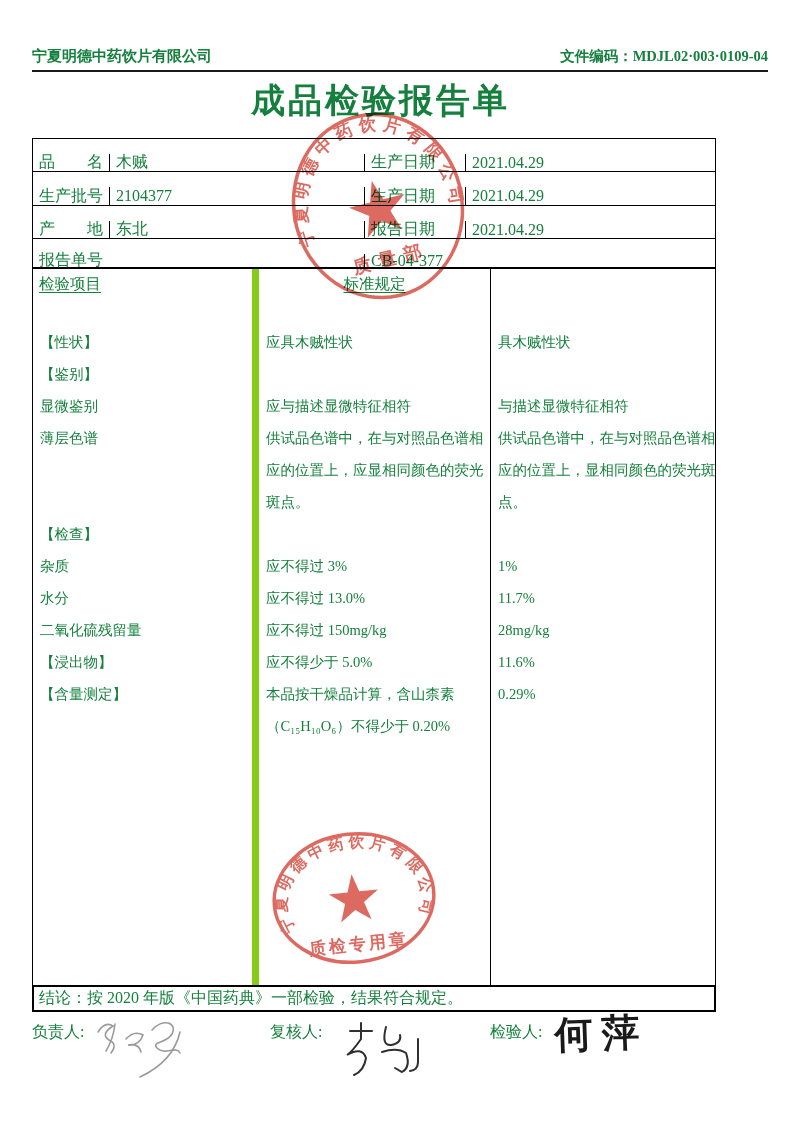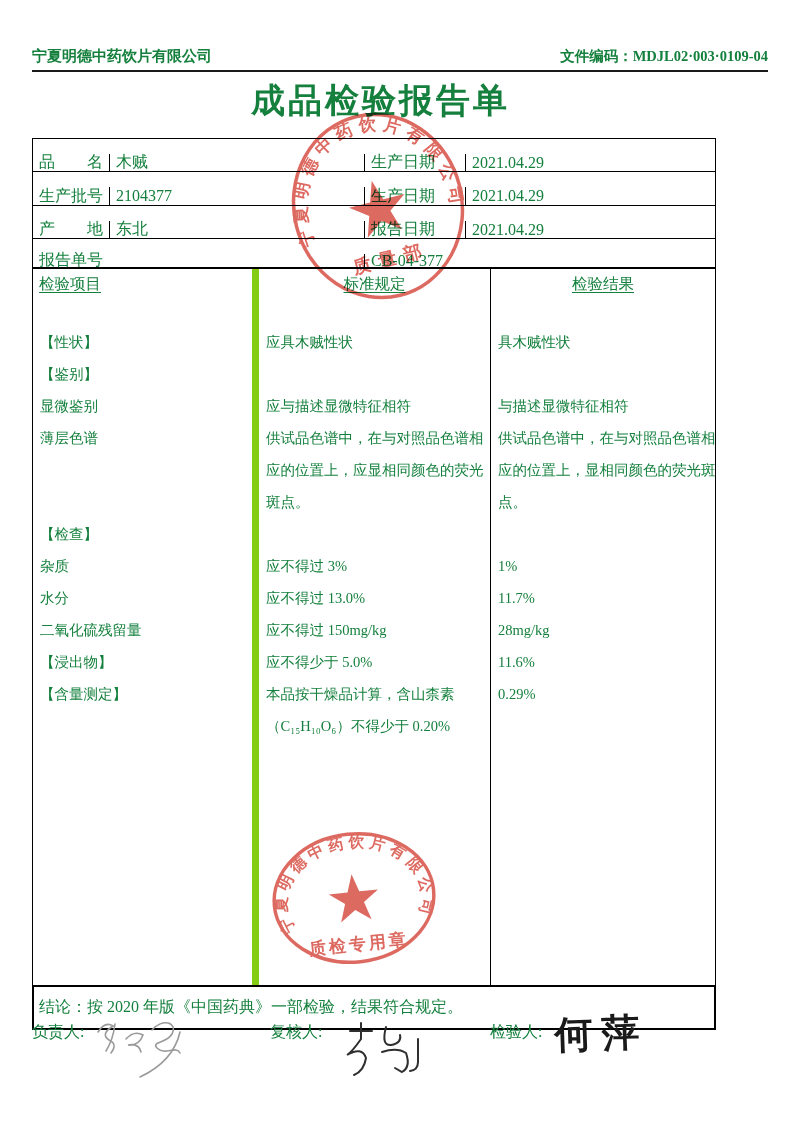--- a/index.html
+++ b/index.html
@@ -26,21 +26,21 @@
   .bcol1{width:226px;border-right:7px solid #84cc16;}
   .bcol2{width:232px;border-right:1px solid #000;}
   .bcol3{width:224px;}
   .colhead{position:absolute;top:4px;left:0;right:0;height:22px;line-height:22px;font-size:15.5px;
            text-decoration:underline;text-underline-offset:3px;white-space:nowrap;}
   .colhead.left{padding-left:6px;}
   .colhead.center{text-align:center;}
   .lines{position:absolute;top:57px;left:0;right:0;}
   .tline{height:32px;line-height:32px;padding-left:7px;white-space:nowrap;overflow:visible;}
   
-  .conclusion{position:absolute;left:32px;top:985px;width:684px;height:45px;box-sizing:border-box;
+  .conclusion{position:absolute;left:32px;top:985px;width:684px;height:27px;box-sizing:border-box;
               border:2px solid #000;display:flex;align-items:center;padding:0 5px;font-size:16px;white-space:nowrap;}
   .sig-label{position:absolute;top:1022px;font-size:16px;white-space:nowrap;}
   .stamp,.sig{position:absolute;}
   .stamp{mix-blend-mode:multiply;opacity:.82;}
 </style>
 </head>
 <body>
 
 <div class="page">
 
@@ -100,21 +100,20 @@
           <div class="tline">&nbsp;</div>
           <div class="tline">应不得过 3%</div>
           <div class="tline">应不得过 13.0%</div>
           <div class="tline">应不得过 150mg/kg</div>
           <div class="tline">应不得少于 5.0%</div>
           <div class="tline">本品按干燥品计算，含山柰素</div>
           <div class="tline">（C₁₅H₁₀O₆）不得少于 0.20%</div>
         </div>
     </div>
     <div class="bcol bcol3">
-      <div class="colhead center">检验结果</div>
       <div class="lines">
           <div class="tline">具木贼性状</div>
           <div class="tline">&nbsp;</div>
           <div class="tline">与描述显微特征相符</div>
           <div class="tline">供试品色谱中，在与对照品色谱相</div>
           <div class="tline">应的位置上，显相同颜色的荧光斑</div>
           <div class="tline">点。</div>
           <div class="tline">&nbsp;</div>
           <div class="tline">1%</div>
           <div class="tline">11.7%</div>

